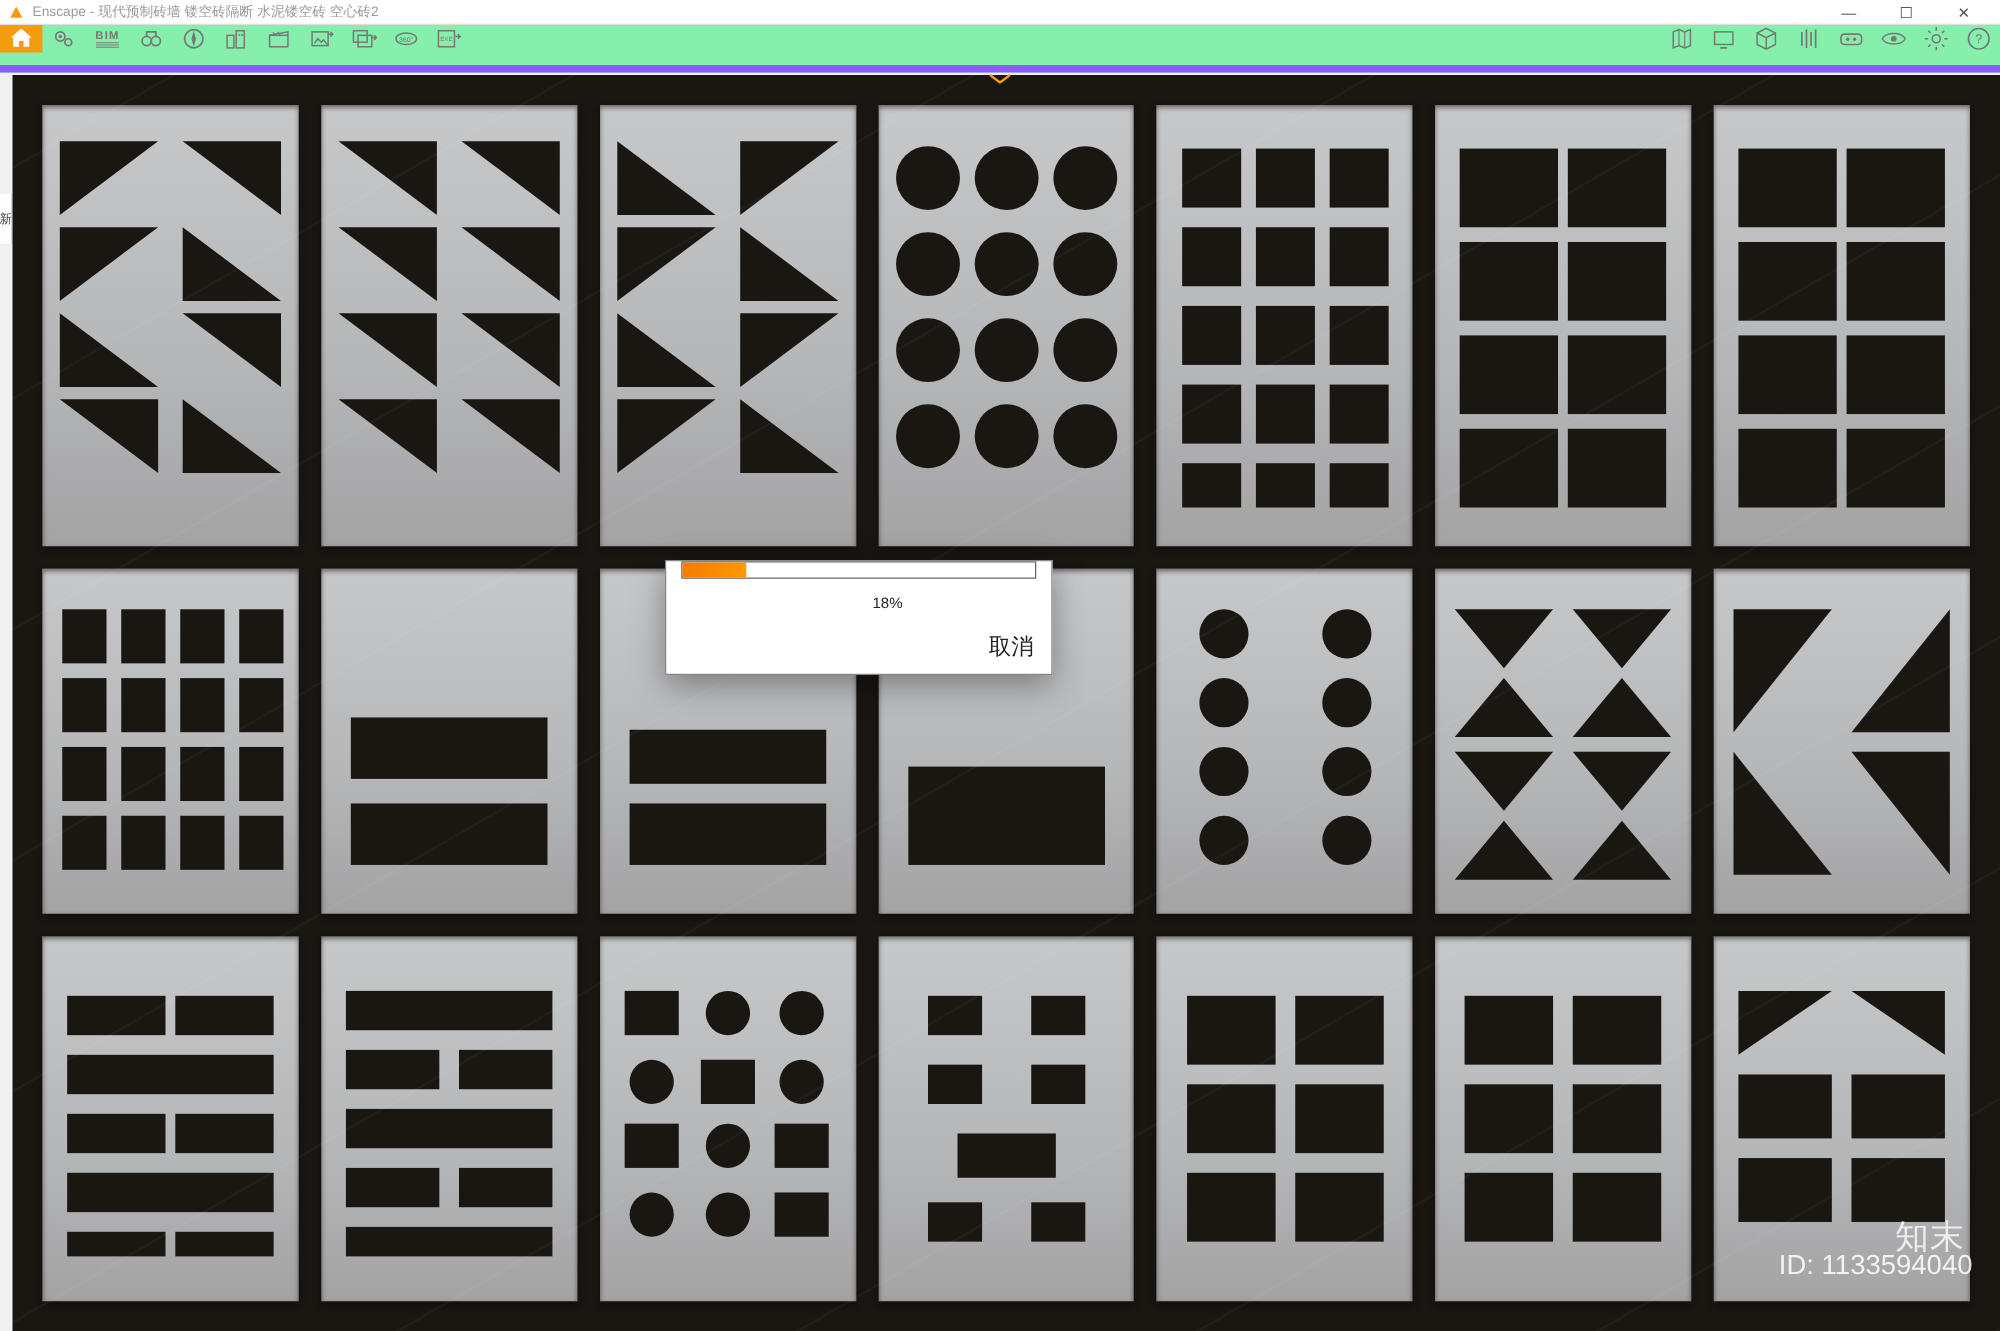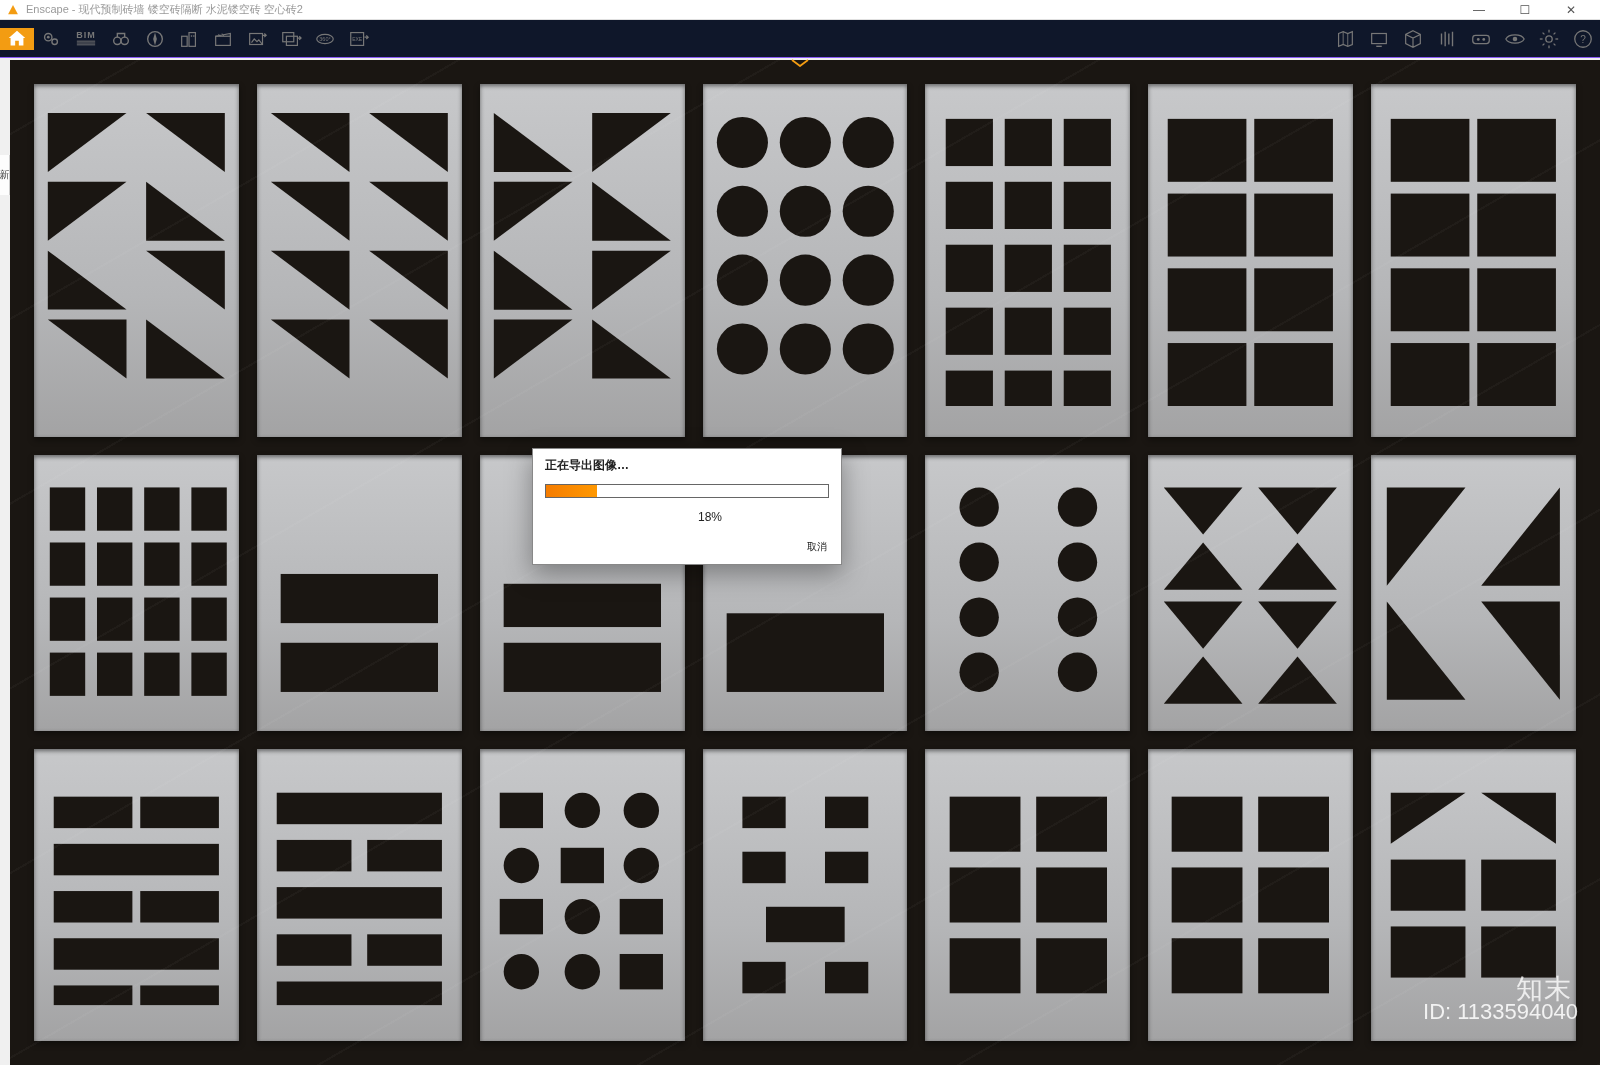--- a/index.html
+++ b/index.html
@@ -31,24 +31,24 @@
   .win-controls { display: flex; }
   .win-btn {
     width: 46px; height: 22px;
     display: flex; align-items: center; justify-content: center;
     color: #555;
   }
 
   
   .toolbar {
     height: 38px;
-    background: #0f172a;
-    border-bottom: 1px solid #8b5cf6;
+    background: #86efac;
+    border-bottom: 6px solid #8b5cf6;
     display: flex;
-    align-items: center;
+    align-items: flex-start;
     padding: 0;
   }
   .tool-group-left { display: flex; align-items: stretch; }
   .tool-group-right { display: flex; align-items: stretch; margin-left: auto; }
   .tb-btn {
     width: 34px;
     display: flex; align-items: center; justify-content: center;
     color: #777;
     position: relative;
   }
@@ -130,21 +130,21 @@
     color: #222;
     padding: 8px 0 10px 0;
     margin-left: 46px;
   }
   .dialog-actions {
     display: flex;
     justify-content: flex-end;
     padding: 6px 14px 10px 14px;
   }
   .btn-cancel {
-    font-size: 10px;
+    font-size: 18px;
     color: #222;
     background: transparent;
     border: none;
     cursor: pointer;
   }
 
   
   .watermark-logo {
     position: absolute;
     right: 28px; bottom: 58px;
@@ -642,21 +642,20 @@
             <rect x="8" y="42" width="38" height="26"></rect>
             <rect x="54" y="42" width="38" height="26"></rect>
             <rect x="8" y="76" width="38" height="26"></rect>
             <rect x="54" y="76" width="38" height="26"></rect>
           </g>
         </svg>
       </div>
   </div>
 
   <div class="dialog">
-    <div class="dialog-title">正在导出图像…</div>
     <div class="progress-wrap">
       <div class="progress-bar">
         <div class="progress-fill" style="width:18%"></div>
       </div>
     </div>
     <div class="progress-label">18%</div>
     <div class="dialog-actions">
       <button class="btn-cancel">取消</button>
     </div>
   </div>

